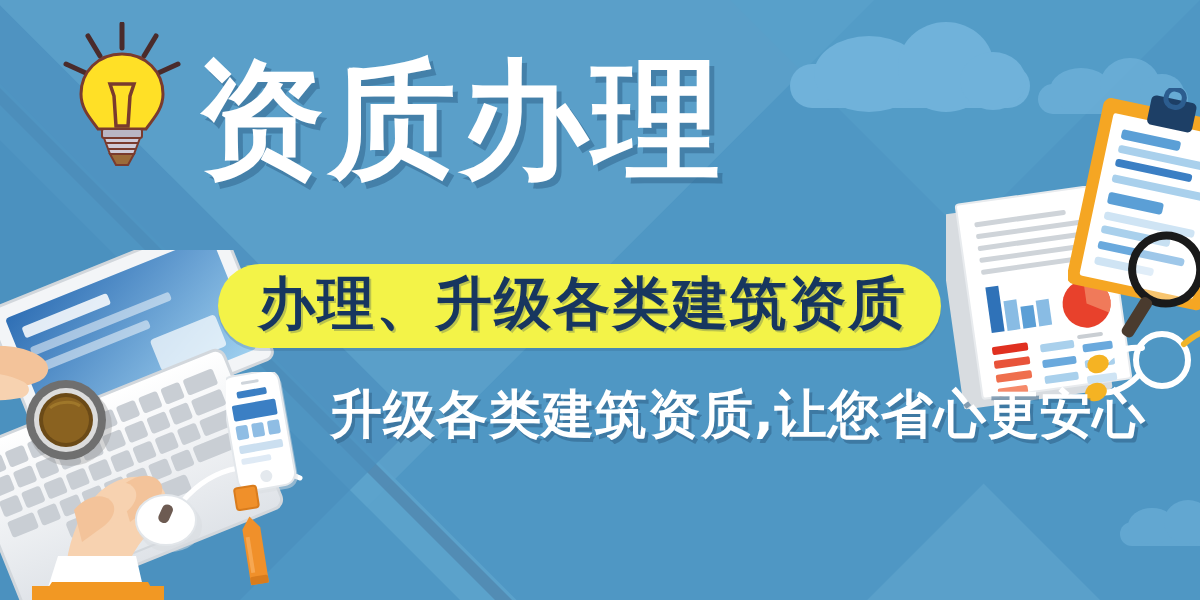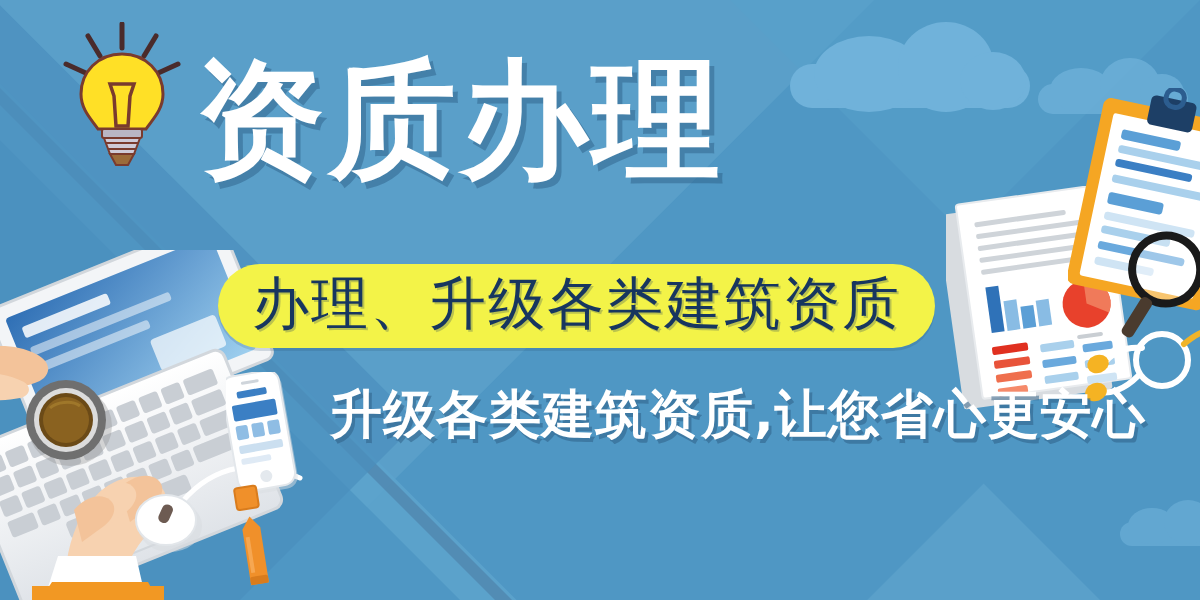--- a/index.html
+++ b/index.html
@@ -63,24 +63,25 @@
     font-family:"DejaVu Sans","Liberation Sans",sans-serif;
   }
 
   #pill{
     position:absolute;left:218px;top:264px;
     padding:8px 34px 12px 34px;
     background:#f3f348;border-radius:48px;
     box-shadow:0 3px 0 rgba(40,80,110,.18);
   }
   #pill-text{
-    font-size:57px;line-height:1.12;font-weight:normal;
+    font-size:57px;line-height:1.12;font-weight:bold;
     color:#17365f;letter-spacing:2px;white-space:nowrap;
     font-family:"DejaVu Sans","Liberation Sans",sans-serif;
     text-shadow:2px 2px 0 rgba(20,50,95,.25);
+    margin-left:6px;
   }
 
   #tagline{
     position:absolute;left:330px;top:386px;
     font-size:52px;line-height:1.1;font-weight:bold;
     color:#ffffff;letter-spacing:1px;white-space:nowrap;
     text-shadow:3px 4px 0 rgba(43,92,130,.5);
     font-family:"DejaVu Sans","Liberation Sans",sans-serif;
   }
 

